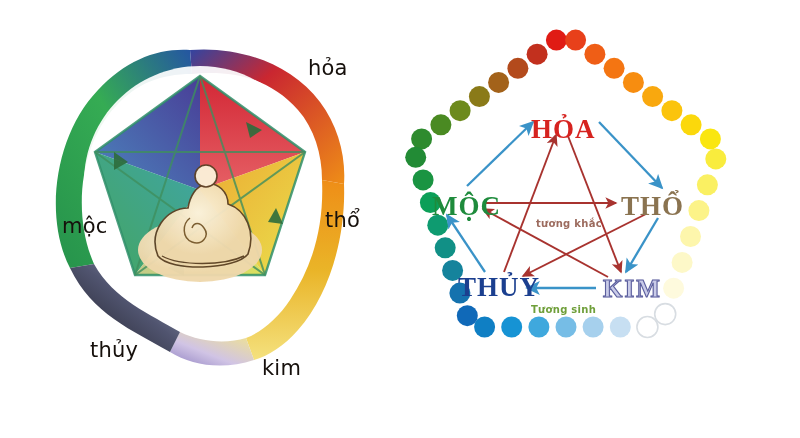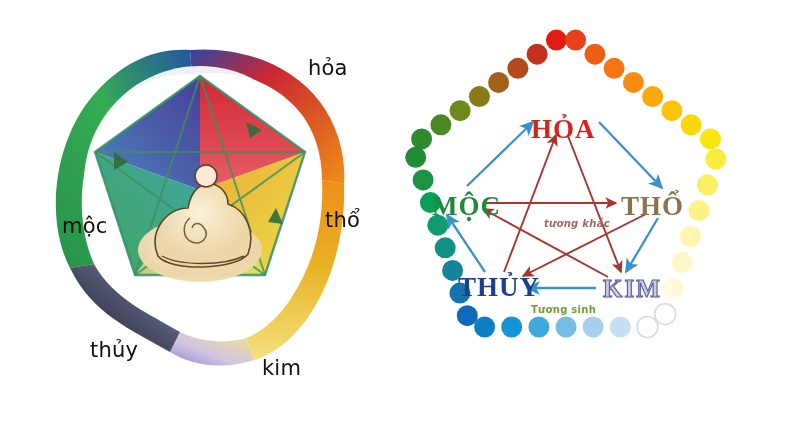--- a/index.html
+++ b/index.html
@@ -29,21 +29,21 @@
             font-weight:bold;line-height:1;}
   #r-hoa{left:141px;top:116px;font-size:27px;color:#d6231f;letter-spacing:1px;}
   #r-moc{left:42px;top:193px;font-size:27px;color:#1e8b3c;letter-spacing:1px;}
   #r-tho{left:231px;top:193px;font-size:27px;color:#8a7350;letter-spacing:1px;}
   #r-thuy{left:68px;top:274px;font-size:27px;color:#1b3f8f;letter-spacing:1px;}
   #r-kim{left:213px;top:276px;font-size:25px;color:#c9cbe8;letter-spacing:2px;
          -webkit-text-stroke:1.1px #5c5f9e;text-shadow:0 0 1px #6d70a8;}
 
   .rel-label{position:absolute;white-space:nowrap;font-family:"DejaVu Sans",sans-serif;
              font-size:10px;font-weight:bold;letter-spacing:.3px;}
-  #r-tuongkhac{left:154px;top:218px;color:#9c6b5e;font-style:italic;}
+  #r-tuongkhac{left:146px;top:218px;color:#9c6b5e;}
   #r-tuongsinh{left:141px;top:304px;color:#6f9f3a;}
 </style>
 </head>
 <body>
 
 <div id="stage">
 
   <div id="left-illustration">
     <div id="left-art">
 

